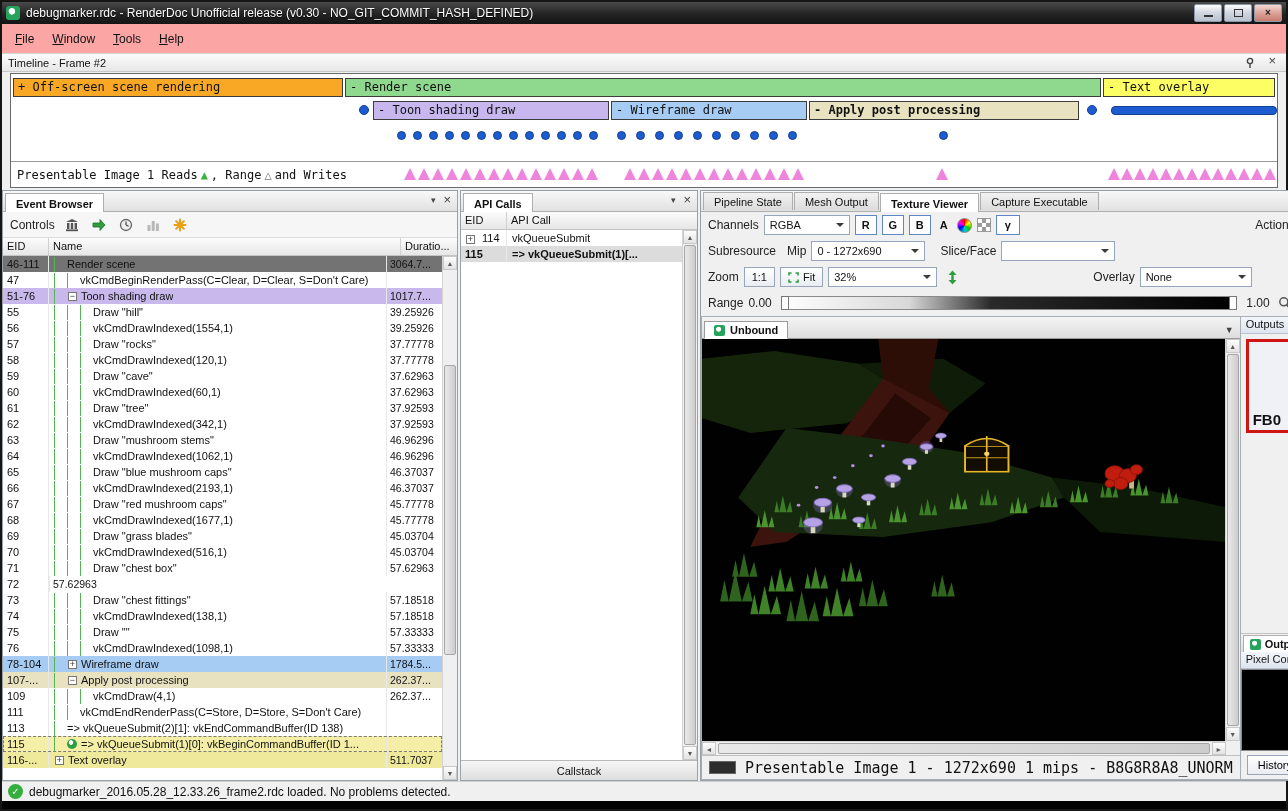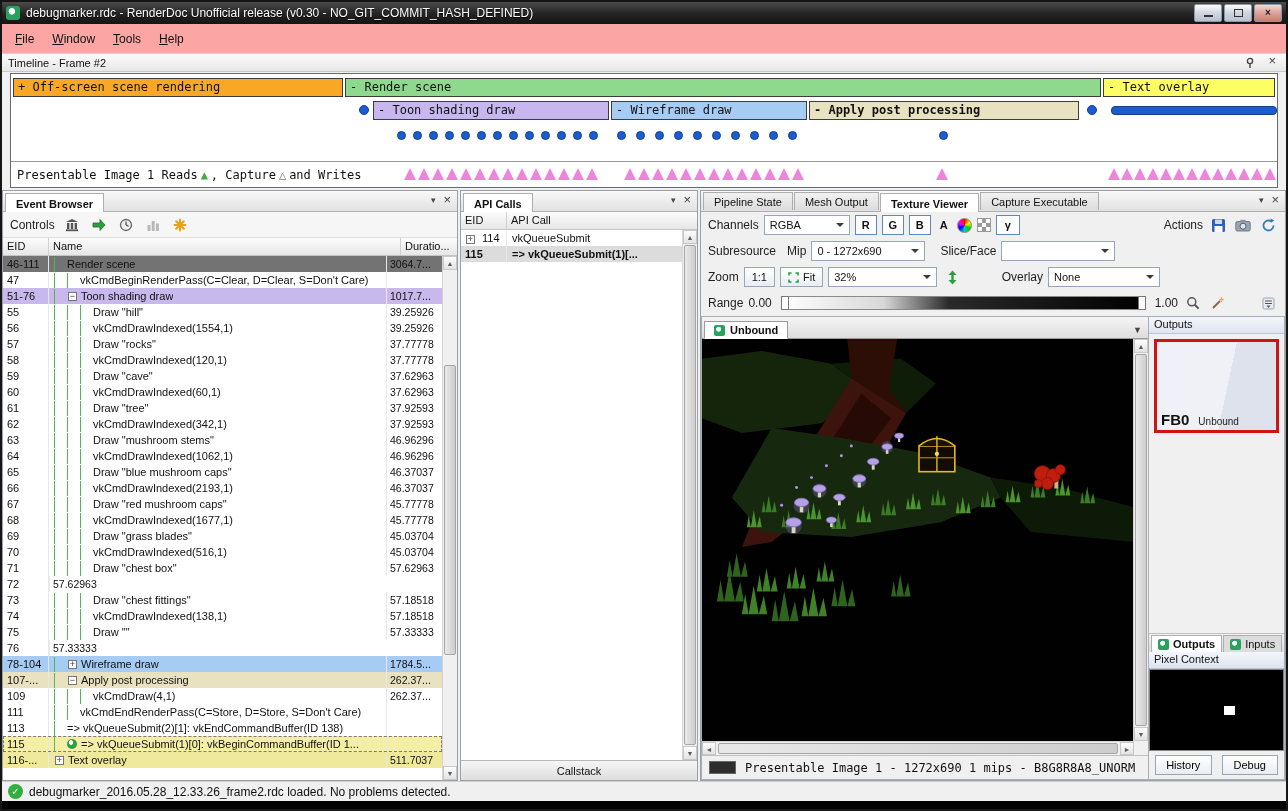--- a/index.html
+++ b/index.html
@@ -94,21 +94,21 @@
 .rslider::before{left:-1px}.rslider::after{right:-1px}
 
 .rp-body{flex:1;display:flex;min-height:0}
 .tex-dock{flex:1;display:flex;flex-direction:column;border:1px solid #a8aeb6;background:#f0f0f0;min-width:0}
 .subtabs{height:22px;background:linear-gradient(#f5f5f5,#dddddd);border-bottom:1px solid #9a9a9a;display:flex;align-items:flex-end;padding:0 2px;flex:0 0 22px}
 .subtab{display:flex;align-items:center;gap:5px;background:#fff;border:1px solid #9a9a9a;border-bottom-color:#fff;font-weight:bold;font-size:11px;padding:2px 9px;position:relative;top:1px}
 .tex-view{position:relative;flex:1;background:#3a3a3a;overflow:hidden}
 .tex-view svg{position:absolute;left:0;top:0;width:calc(100% - 14px);height:calc(100% - 14px)}
 .tex-status{height:24px;display:flex;align-items:center;gap:9px;padding:0 7px;border-top:1px solid #c0c0c0;background:#f0f0f0;flex:0 0 24px}
 .swatch{width:27px;height:13px;background:#2d2d2d;border:1px solid #666}
-.mono{font-family:"DejaVu Sans Mono",monospace;font-size:12px;white-space:nowrap}
+.mono{font-family:"DejaVu Sans Mono",monospace;font-size:15px;white-space:nowrap}
 
 .thumbs{width:136px;flex:0 0 136px;display:flex;flex-direction:column;background:#f0f0f0;border:1px solid #a8aeb6;border-left:none}
 .thdr{height:17px;background:linear-gradient(#f3f6fb,#dee5ef);border-bottom:1px solid #b9c3d2;font-size:11px;padding:1px 5px;flex:0 0 17px}
 .fb0{margin:5px 5px;height:94px;border:3px solid #cf1414;background:linear-gradient(102deg,#eff1f7 58%,#dde2ec 58%);position:relative;flex:0 0 94px}
 .fb0lab{position:absolute;left:4px;bottom:2px;display:flex;align-items:baseline;gap:9px}
 .fb0-name{font-weight:bold;font-size:15px}
 .fb0-st{font-size:10px;color:#222}
 .tfill{flex:1}
 .ttabs{height:19px;display:flex;align-items:flex-end;padding:0 2px;background:linear-gradient(#f2f2f2,#e0e0e0);border-top:1px solid #c0c0c0;flex:0 0 19px}
 .ttab{display:flex;align-items:center;gap:4px;font-size:11px;padding:2px 6px;border:1px solid #aeaeae;border-bottom:none;background:#dcdcdc;margin-right:1px}
@@ -190,21 +190,21 @@
         <div class="tl-dot sm" style="left: 701px; top: 57px;"></div>
         <div class="tl-dot sm" style="left: 720px; top: 57px;"></div>
         <div class="tl-dot sm" style="left: 739px; top: 57px;"></div>
         <div class="tl-dot sm" style="left: 758px; top: 57px;"></div>
         <div class="tl-dot sm" style="left: 777px; top: 57px;"></div>
         <div class="tl-dot sm" style="left: 928px; top: 57px;"></div>
       </div>
     <div class="tl-footer">
       <span>Presentable Image 1 Reads</span>
       <span class="tri-inline" style="color:#3fae3f">▲</span>
-      <span>, Capture</span>
+      <span>, Range</span>
       <span class="tri-inline" style="color:#777">△</span>
       <span>and Writes</span>
       <div id="tl-tris" style="position:absolute;left:0;top:0;right:0;bottom:0">
           <div class="tri" style="left: 393px;"></div>
           <div class="tri" style="left: 407px;"></div>
           <div class="tri" style="left: 421px;"></div>
           <div class="tri" style="left: 435px;"></div>
           <div class="tri" style="left: 449px;"></div>
           <div class="tri" style="left: 463px;"></div>
           <div class="tri" style="left: 477px;"></div>
@@ -528,20 +528,26 @@
               <div class="ecell name-c">
                 <span class="tguide"></span>
                 <span class="tguide"></span>
                 <span class="tguide"></span>
                 <span class="etext">Draw ""</span>
               </div>
               <div class="ecell dur-c">57.33333</div>
             </div>
             <div class="erow">
               <div class="ecell eid-c">76</div>
+              <div class="ecell name-c">
+                <span class="tguide"></span>
+                <span class="tguide"></span>
+                <span class="tguide"></span>
+                <span class="etext">vkCmdDrawIndexed(1098,1)</span>
+              </div>
               <div class="ecell dur-c">57.33333</div>
             </div>
             <div class="erow" style="background: rgb(166, 204, 244);">
               <div class="ecell eid-c">78-104</div>
               <div class="ecell name-c">
                 <span class="tguide"></span>
                 <span class="exp">+</span>
                 <span class="etext">Wireframe draw</span>
               </div>
               <div class="ecell dur-c">1784.5...</div>

